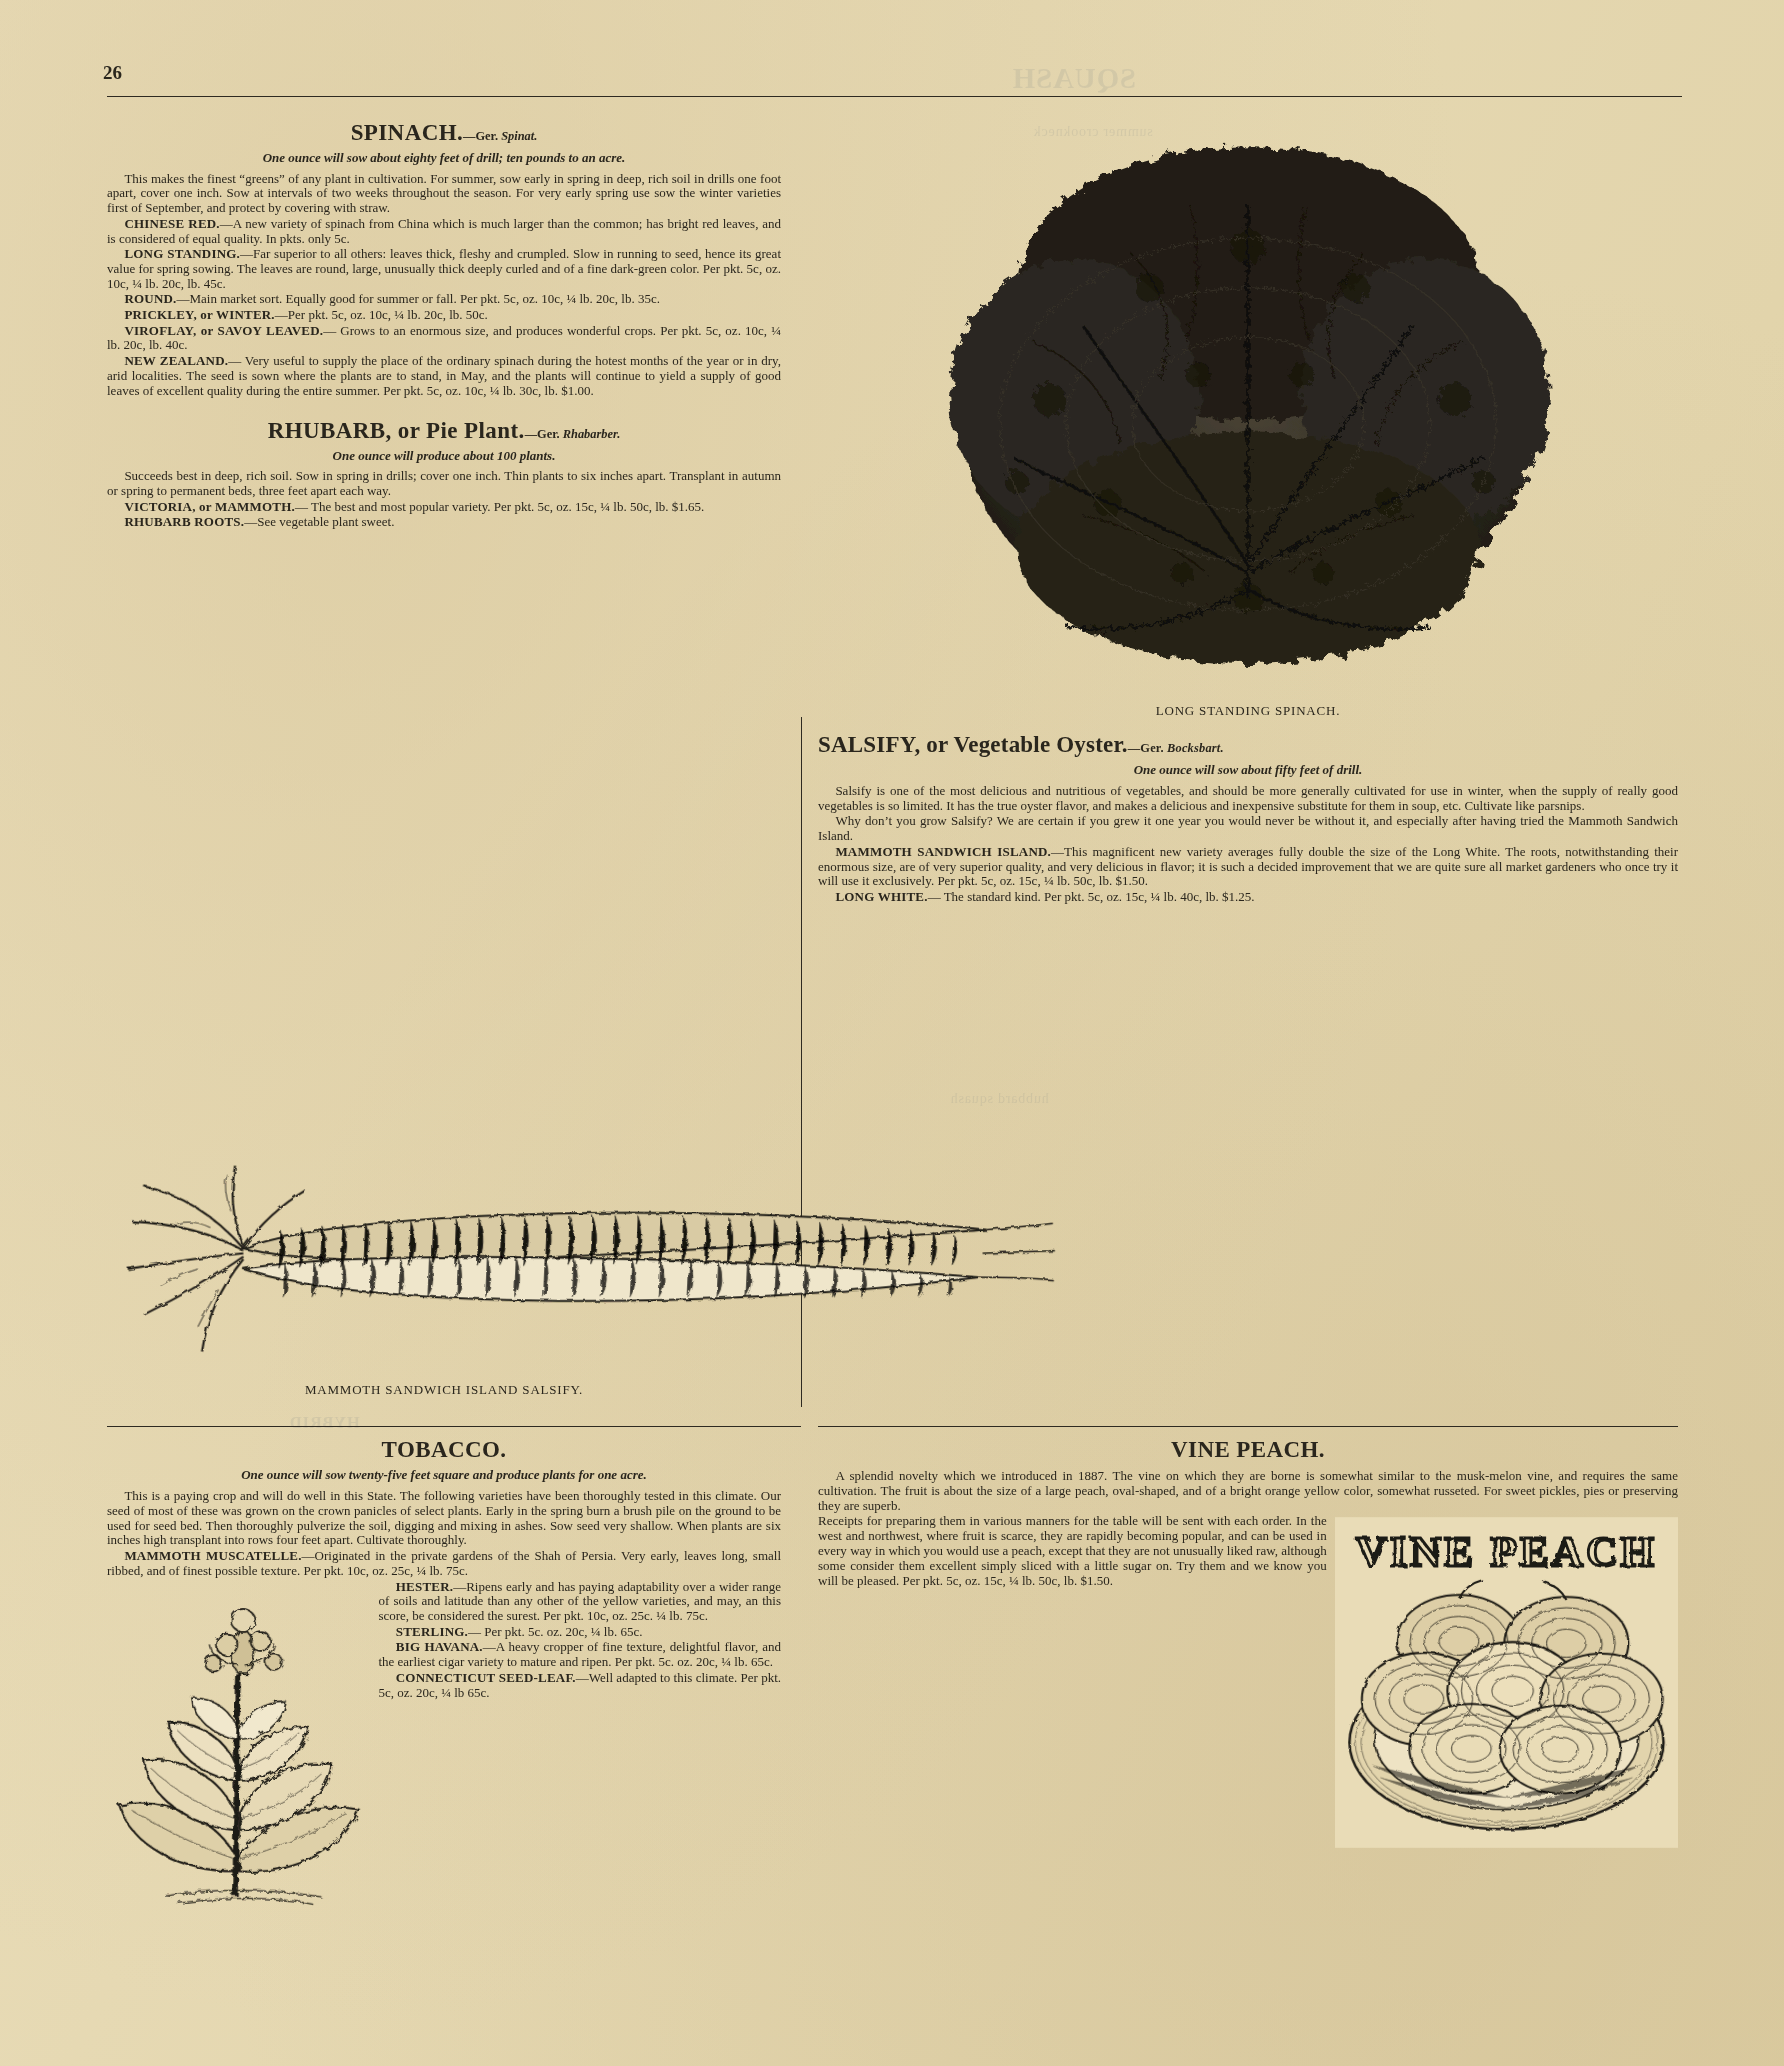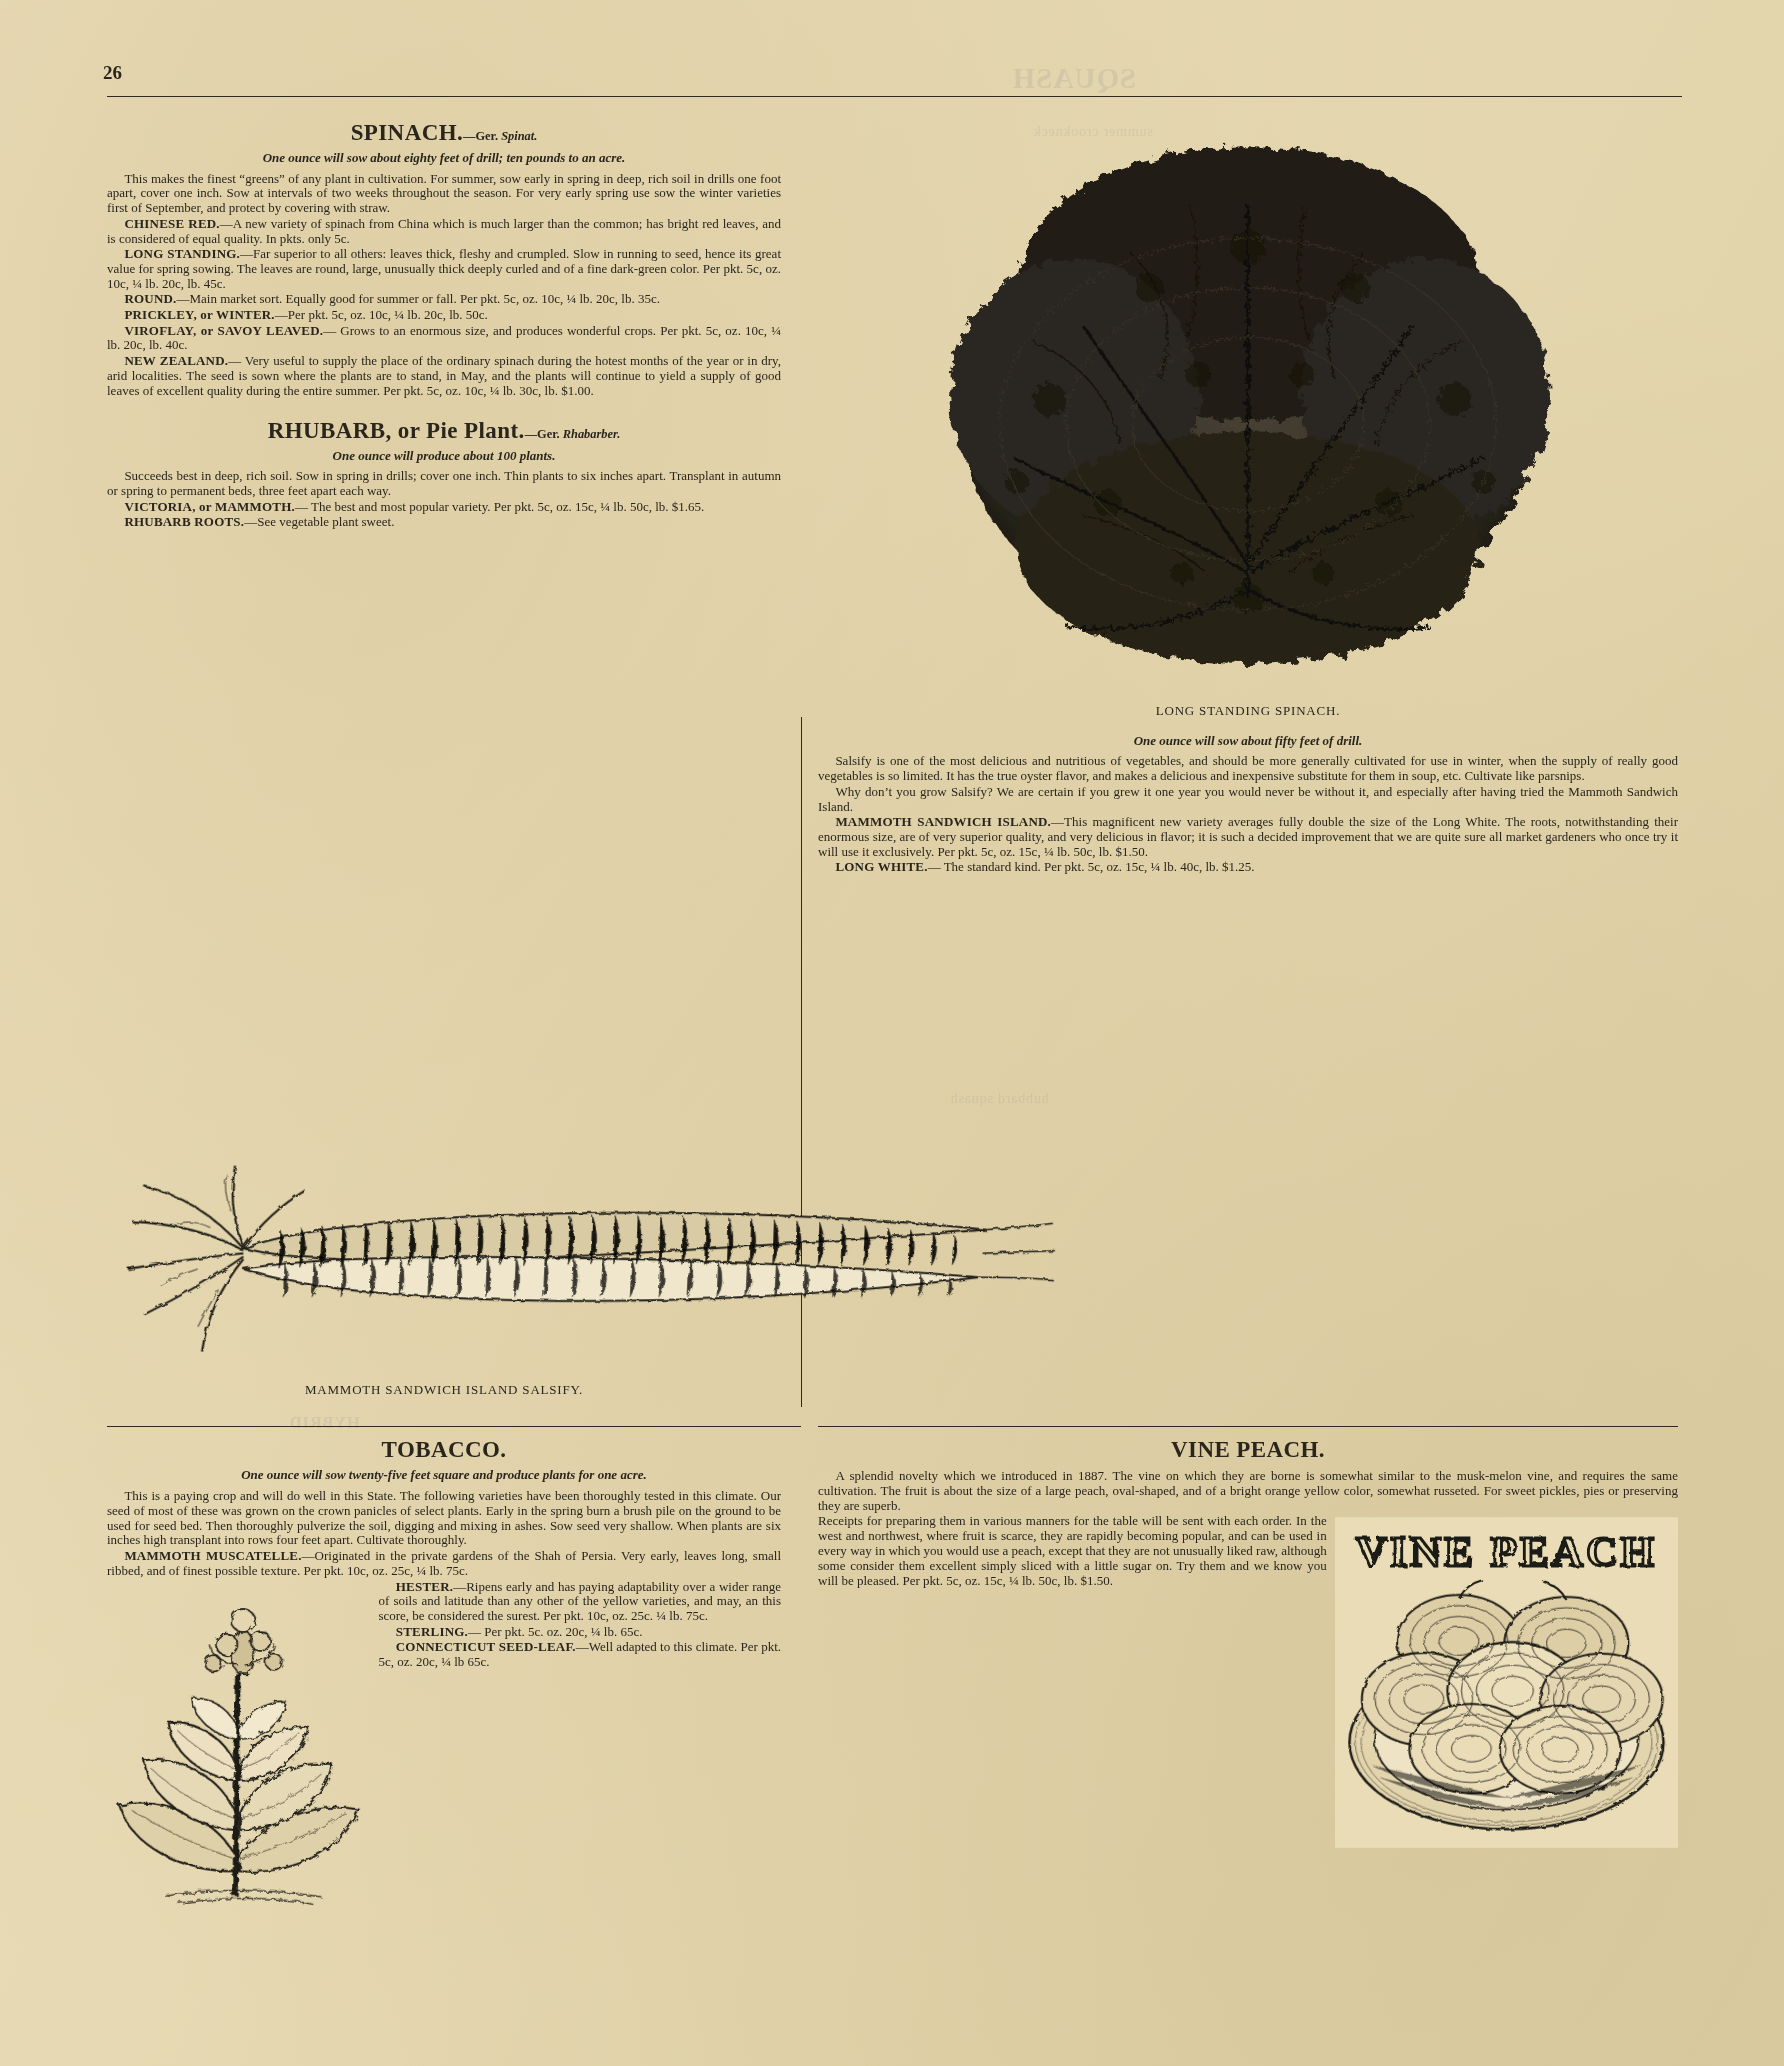--- a/index.html
+++ b/index.html
@@ -287,20 +287,23 @@
             <g filter="url(#rough)" opacity="0.75" fill="none" stroke="#3a352a" stroke-width="3">
               <ellipse cx="1040" cy="760" rx="600" ry="450"></ellipse>
               <ellipse cx="1040" cy="760" rx="440" ry="330"></ellipse>
               <ellipse cx="1040" cy="760" rx="280" ry="210"></ellipse>
             </g>
           </svg>
         </div>
         <div class="caption">LONG STANDING SPINACH.</div>
 
         <div style="margin-top:14px; position:relative;">
+          <div style="font-size:23px; font-weight:bold; letter-spacing:0.2px; line-height:1.0;">
+            <span>SALSIFY, or Vegetable Oyster.</span><span class="ger" style="font-size:12.4px;">—<span>Ger.</span> <i>Bocksbart.</i></span>
+          </div>
           <div class="lead" style="margin-top:6.6px;">One ounce will sow about fifty feet of drill.</div>
           <p class="body">Salsify is one of the most delicious and nutritious of vegetables, and should be more generally cultivated for use in winter, when the supply of really good vegetables is so limited. It has the true oyster flavor, and makes a delicious and inexpensive substitute for them in soup, etc. Cultivate like parsnips.</p>
           <p class="body">Why don’t you grow Salsify? We are certain if you grew it one year you would never be without it, and especially after having tried the Mammoth Sandwich Island.</p>
           <p class="body"><span class="vname">MAMMOTH SANDWICH ISLAND.</span><span>—This magnificent new variety averages fully double the size of the Long White. The roots, notwithstanding their enormous size, are of very superior quality, and very delicious in flavor; it is such a decided improvement that we are quite sure all market gardeners who once try it will use it exclusively. Per pkt. 5c, oz. 15c, ¼ lb. 50c, lb. $1.50.</span></p>
           <p class="body"><span class="vname">LONG WHITE.</span><span>— The standard kind. Per pkt. 5c, oz. 15c, ¼ lb. 40c, lb. $1.25.</span></p>
         </div>
       </div>
 
       <div class="divider-v"></div>
     </div>
@@ -461,20 +464,21 @@
               <g stroke="#1d1b15" stroke-width="3" fill="none" opacity="0.9">
                 <path d="M140 760 C250 740 400 742 520 762"></path>
                 <path d="M170 778 C280 760 420 762 500 780"></path>
               </g>
             </g>
           </svg>
         </div>
 
         <p class="body"><span class="vname">HESTER.</span><span>—Ripens early and has paying adaptability over a wider range of soils and latitude than any other of the yellow varieties, and may, an this score, be considered the surest. Per pkt. 10c, oz. 25c. ¼ lb. 75c.</span></p>
         <p class="body"><span class="vname">STERLING.</span><span>— Per pkt. 5c. oz. 20c, ¼ lb. 65c.</span></p>
+        <p class="body"><span class="vname">BIG HAVANA.</span><span>—A heavy cropper of fine texture, delightful flavor, and the earliest cigar variety to mature and ripen. Per pkt. 5c. oz. 20c, ¼ lb. 65c.</span></p>
         <p class="body"><span class="vname">CONNECTICUT SEED-LEAF.</span><span>—Well adapted to this climate. Per pkt. 5c, oz. 20c, ¼ lb 65c.</span></p>
       </div>
 
       <div class="low-right">
         <div class="sec-title" style="margin-top:3.3px;">VINE PEACH.</div>
         <p class="body" style="margin-top:5.8px;">A splendid novelty which we introduced in 1887. The vine on which they are borne is somewhat similar to the musk-melon vine, and requires the same cultivation. The fruit is about the size of a large peach, oval-shaped, and of a bright orange yellow color, somewhat russeted. For sweet pickles, pies or preserving they are superb.</p>
 
         <div class="wrap-img-right">
           <svg viewBox="0 0 830 800" style="display:block;width:100%;height:100%;">
             <defs>

